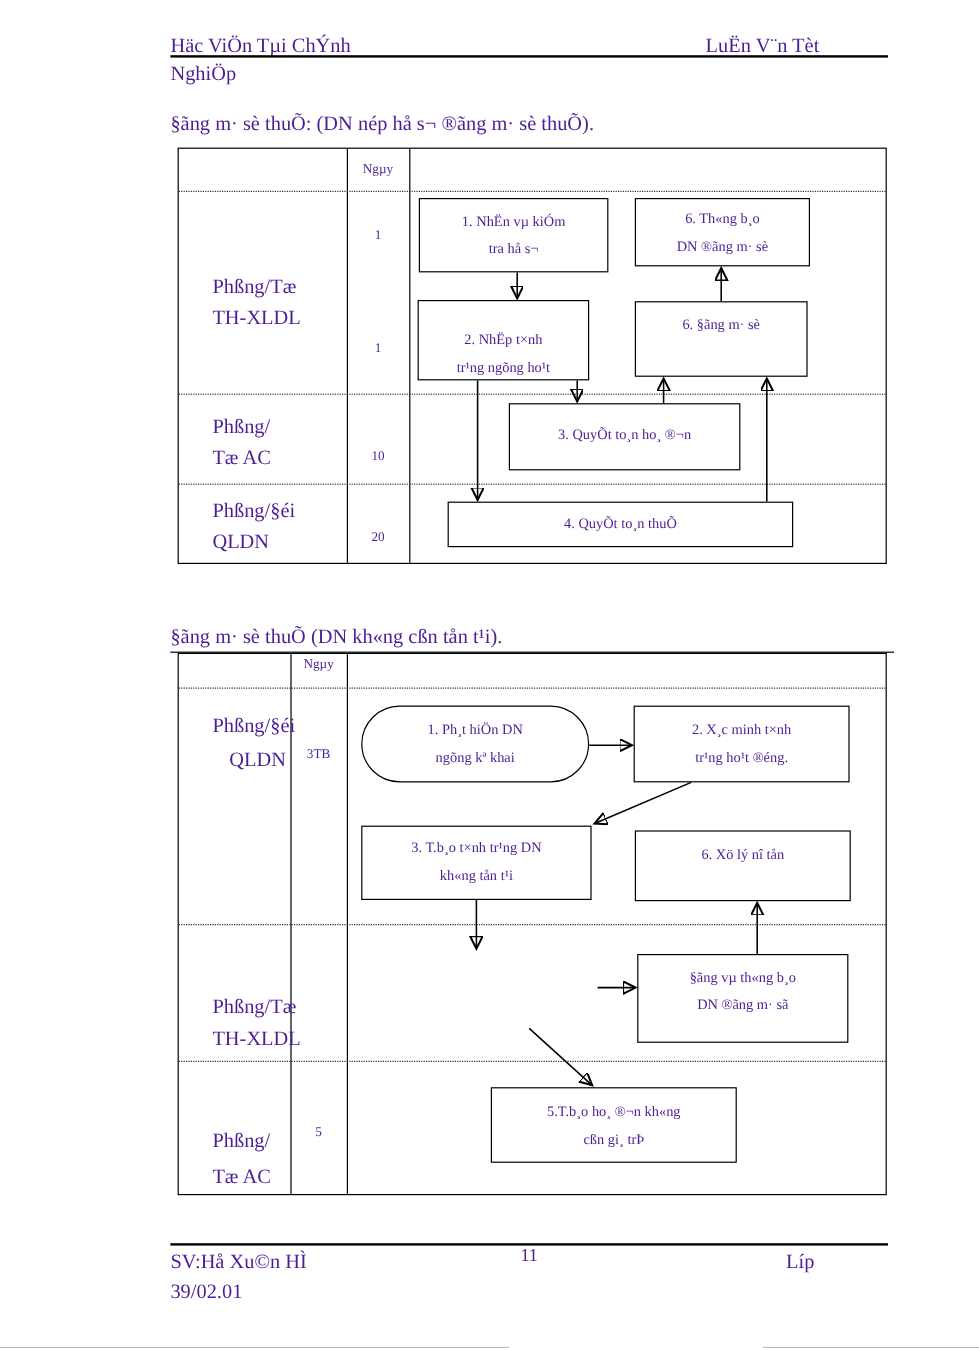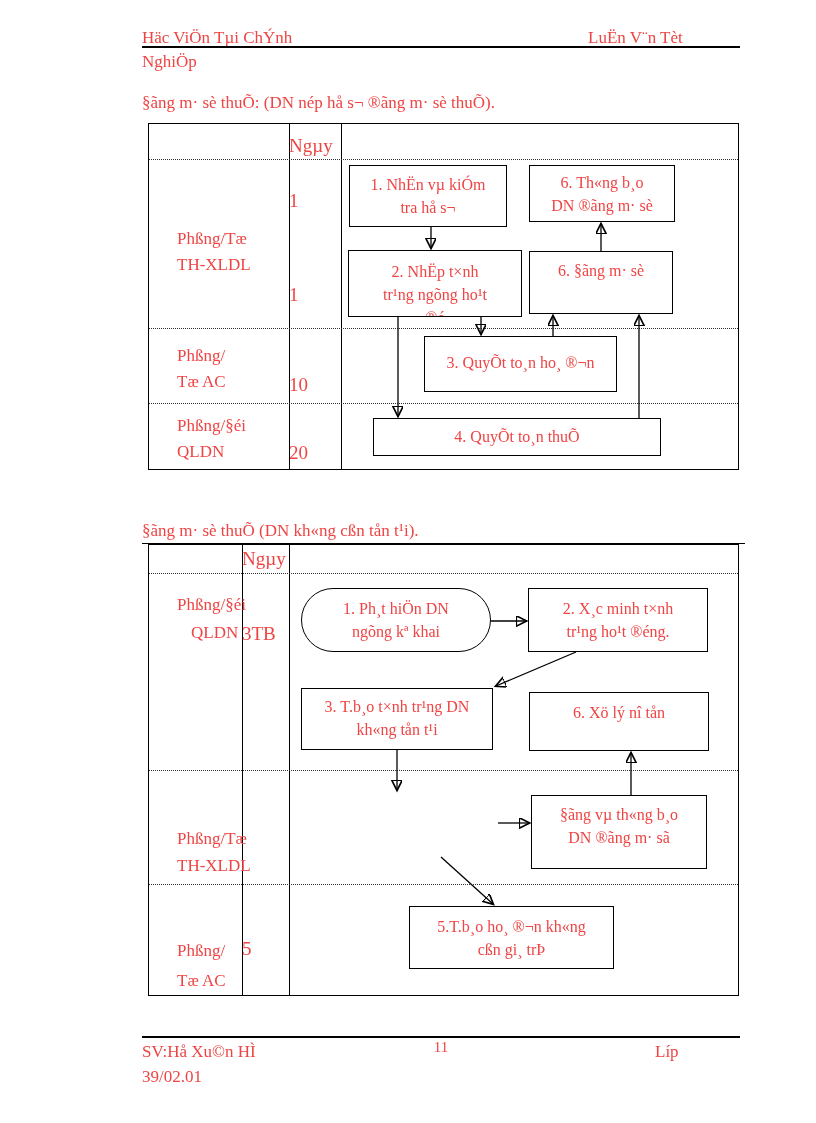--- a/index.html
+++ b/index.html
@@ -1,31 +1,31 @@
 <!DOCTYPE html>
 <html><head>
 <meta charset="utf-8">
 <style>
   html,body{margin:0;padding:0;background:#888;}
   .page{
     position:relative;width:816px;height:1123px;background:#fff;
-    margin:0 auto;font-family:"Liberation Serif","DejaVu Serif",serif;color:#ef4444;
+    margin:0 auto;font-family:"Liberation Serif","DejaVu Serif",serif;color:#4c1d95;
     overflow:hidden;
   }
   .abs{position:absolute;}
   .t17{font-size:17px;line-height:21px;white-space:nowrap;}
   .rule{border-top:2px solid #000;height:0;}
   .doctable{border:1.5px solid #000;box-sizing:border-box;}
   .vline{position:absolute;top:0;bottom:0;width:0;border-left:1.3px solid #000;}
   .dotline{position:absolute;left:0;right:0;height:0;border-top:1px dotted #333;}
   .fbox{
     position:absolute;border:1.5px solid #000;box-sizing:border-box;background:#fff;
-    text-align:center;font-size:16px;line-height:23px;overflow:hidden;
+    text-align:center;font-size:12px;line-height:23px;overflow:hidden;
   }
-  .daycell{position:absolute;text-align:left;font-size:19px;}
+  .daycell{position:absolute;text-align:center;font-size:11px;}
   .lbl{position:absolute;font-size:17px;white-space:nowrap;margin-left:25px;}
   .heading{font-size:17px;white-space:nowrap;}
   .underlined{border-bottom:1.5px solid #000;}
   svg.connectors{position:absolute;left:0;top:0;pointer-events:none;}
   svg.connectors path{stroke:#000;stroke-width:1.3;fill:none;}
 </style>
 </head>
 <body>
 
 <div class="page">
@@ -59,21 +59,21 @@
     <div class="daycell" style="left:140px;width:52px;top:318px;">20</div>
 
     <div class="fbox" style="left:200px;top:41px;width:158px;height:62px;padding-top:7px;">
       <div>1. NhËn vµ kiÓm</div>
       <div>tra hå s¬</div>
     </div>
     <div class="fbox" style="left:380px;top:41px;width:146px;height:57px;padding-top:5px;">
       <div>6. Th«ng b¸o</div>
       <div>DN ®ãng m· sè</div>
     </div>
-    <div class="fbox" style="left:199px;top:126px;width:174px;height:67px;padding-top:9px;">
+    <div class="fbox" style="left:199px;top:126px;width:143px;height:67px;padding-top:21px;">
       <div>2. NhËp t×nh</div>
       <div>tr¹ng ngõng ho¹t</div>
       <div>®é</div>
     </div>
     <div class="fbox" style="left:380px;top:127px;width:144px;height:63px;padding-top:7px;">
       <div>6. §ãng m· sè</div>
     </div>
     <div class="fbox" style="left:275px;top:212px;width:193px;height:56px;padding-top:14px;">
       <div>3. QuyÕt to¸n ho¸ ®¬n</div>
     </div>

